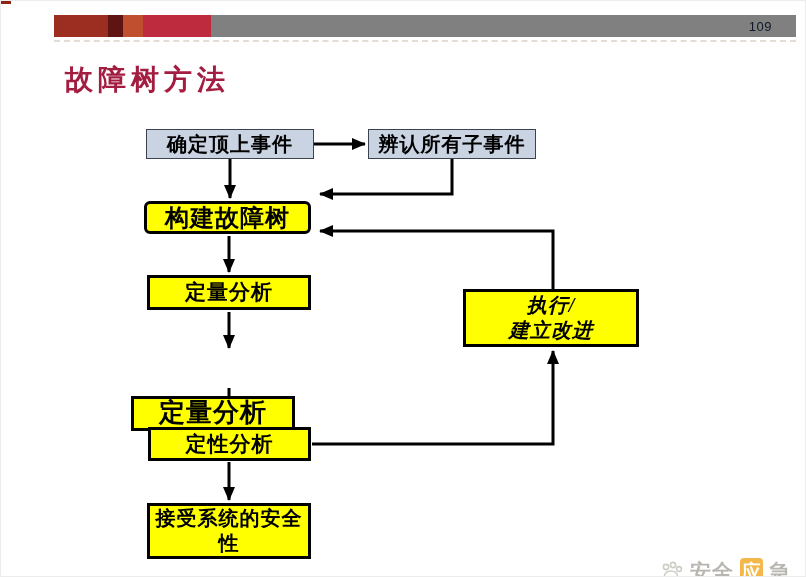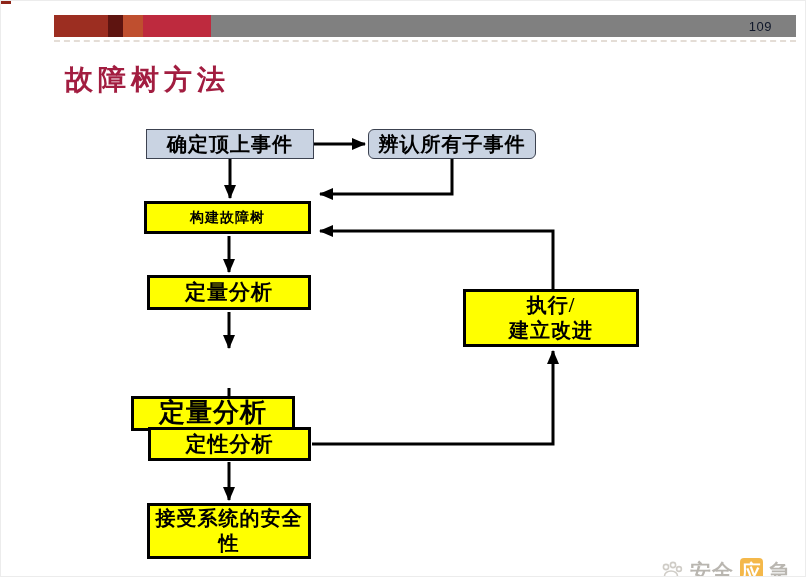--- a/index.html
+++ b/index.html
@@ -95,45 +95,45 @@
       <line x1="228" y1="387" x2="228" y2="423" stroke="#000" stroke-width="3" marker-end="url(#ah)"></line>
       <line x1="228" y1="461" x2="228" y2="499" stroke="#000" stroke-width="3" marker-end="url(#ah)"></line>
       <polyline points="311,443 552,443 552,350" fill="none" stroke="#000" stroke-width="3" marker-end="url(#ah)"></polyline>
       <polyline points="552,288 552,230 319,230" fill="none" stroke="#000" stroke-width="3" marker-end="url(#ah)"></polyline>
     </svg>
 
     <div class="node node-blue" style="left:145px;top:128px;width:168px;height:30px;">
       <span>确定顶上事件</span>
     </div>
 
-    <div class="node node-blue" style="left:367px;top:128px;width:168px;height:30px;border-radius:6px;">
+    <div class="node node-blue" style="left:367px;top:128px;width:168px;height:30px;">
       <span>辨认所有子事件</span>
     </div>
 
-    <div class="node node-yellow" style="left:143px;top:200px;width:167px;height:33px;font-size:14px;">
+    <div class="node node-yellow" style="left:143px;top:200px;width:167px;height:33px;font-size:24px;border-radius:6px;">
       <span>构建故障树</span>
     </div>
 
     <div class="node node-yellow" style="left:146px;top:274px;width:164px;height:35px;font-size:21px;">
       <span>定量分析</span>
     </div>
 
     <div class="node node-yellow" style="left:130px;top:350px;width:164px;height:35px;font-size:26px;margin-top:45px;">
       <span>定量分析</span>
     </div>
 
     <div class="node node-yellow" style="left:147px;top:426px;width:163px;height:34px;font-size:21px;">
       <span>定性分析</span>
     </div>
 
     <div class="node node-yellow" style="left:146px;top:502px;width:164px;height:56px;">
       <span>接受系统的安全性</span>
     </div>
 
-    <div class="node node-yellow" style="left:462px;top:288px;width:176px;height:58px;">
+    <div class="node node-yellow" style="left:462px;top:288px;width:176px;height:58px;font-style:italic;">
       <span>执行/
 建立改进</span>
     </div>
 
   </div>
 
   <div class="watermark">
     <span class="wm-icon">
       <svg width="26" height="24" viewBox="0 0 26 24">
         <g fill="none" stroke="#c4c0b9" stroke-width="1.6">

